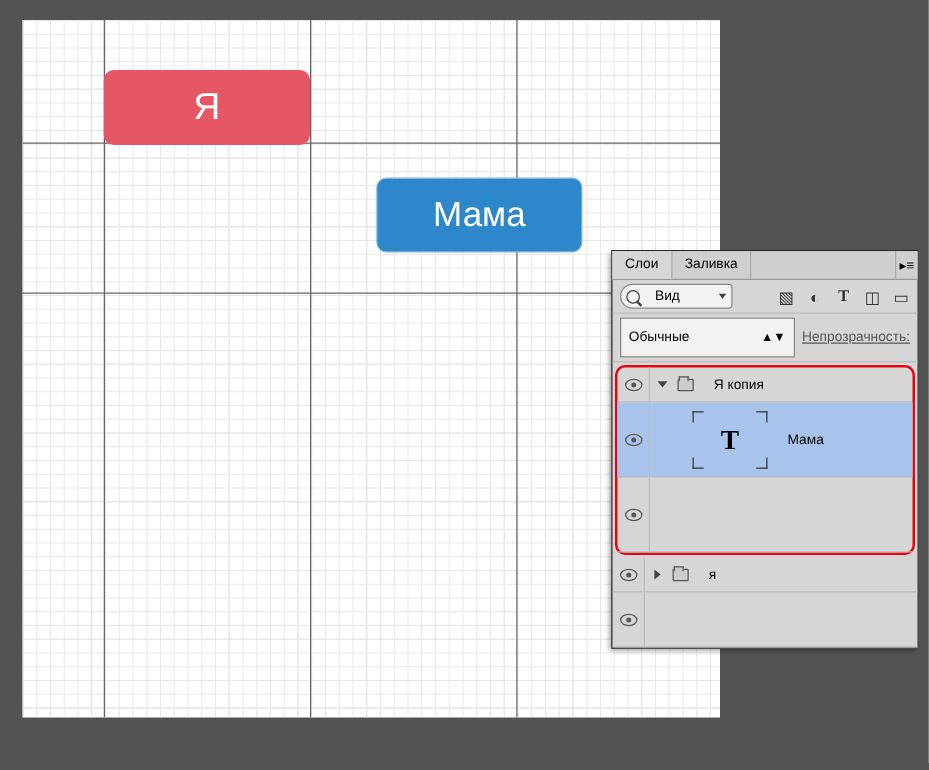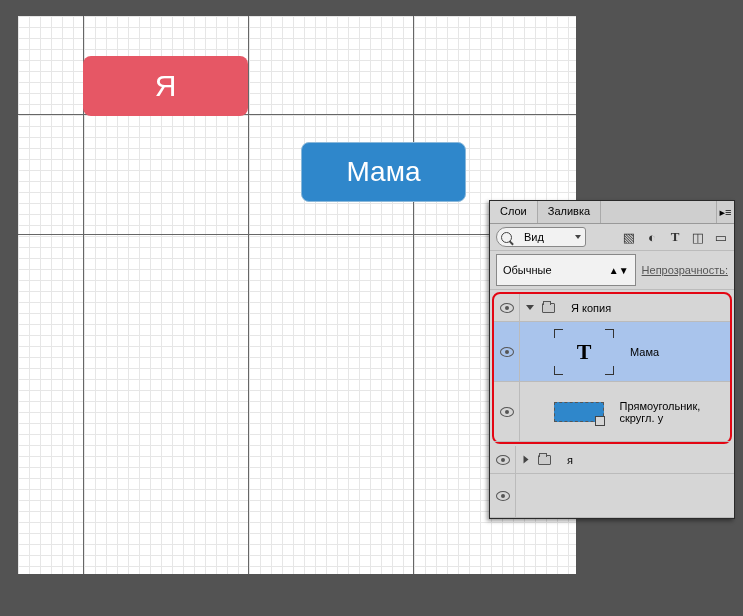--- a/index.html
+++ b/index.html
@@ -151,24 +151,20 @@
             <span class="corner c-br"></span>
           <span class="t-glyph">T</span>
         </div>
         <span class="layer-name">Мама</span>
       </div>
     </div>
     <div class="layer-row shape-layer">
       <div class="vis-col">
           <span class="eye"></span>
         </div>
-      <div class="layer-content">
-        <div class="shape-thumb"></div>
-        <span class="layer-name">Прямоугольник, скругл. у</span>
-      </div>
     </div>
   </div>
 
   <div class="outer-layers">
     <div class="layer-row">
       <div class="vis-col">
           <span class="eye"></span>
         </div>
       <div class="layer-content">
         <span class="tri closed"></span>

